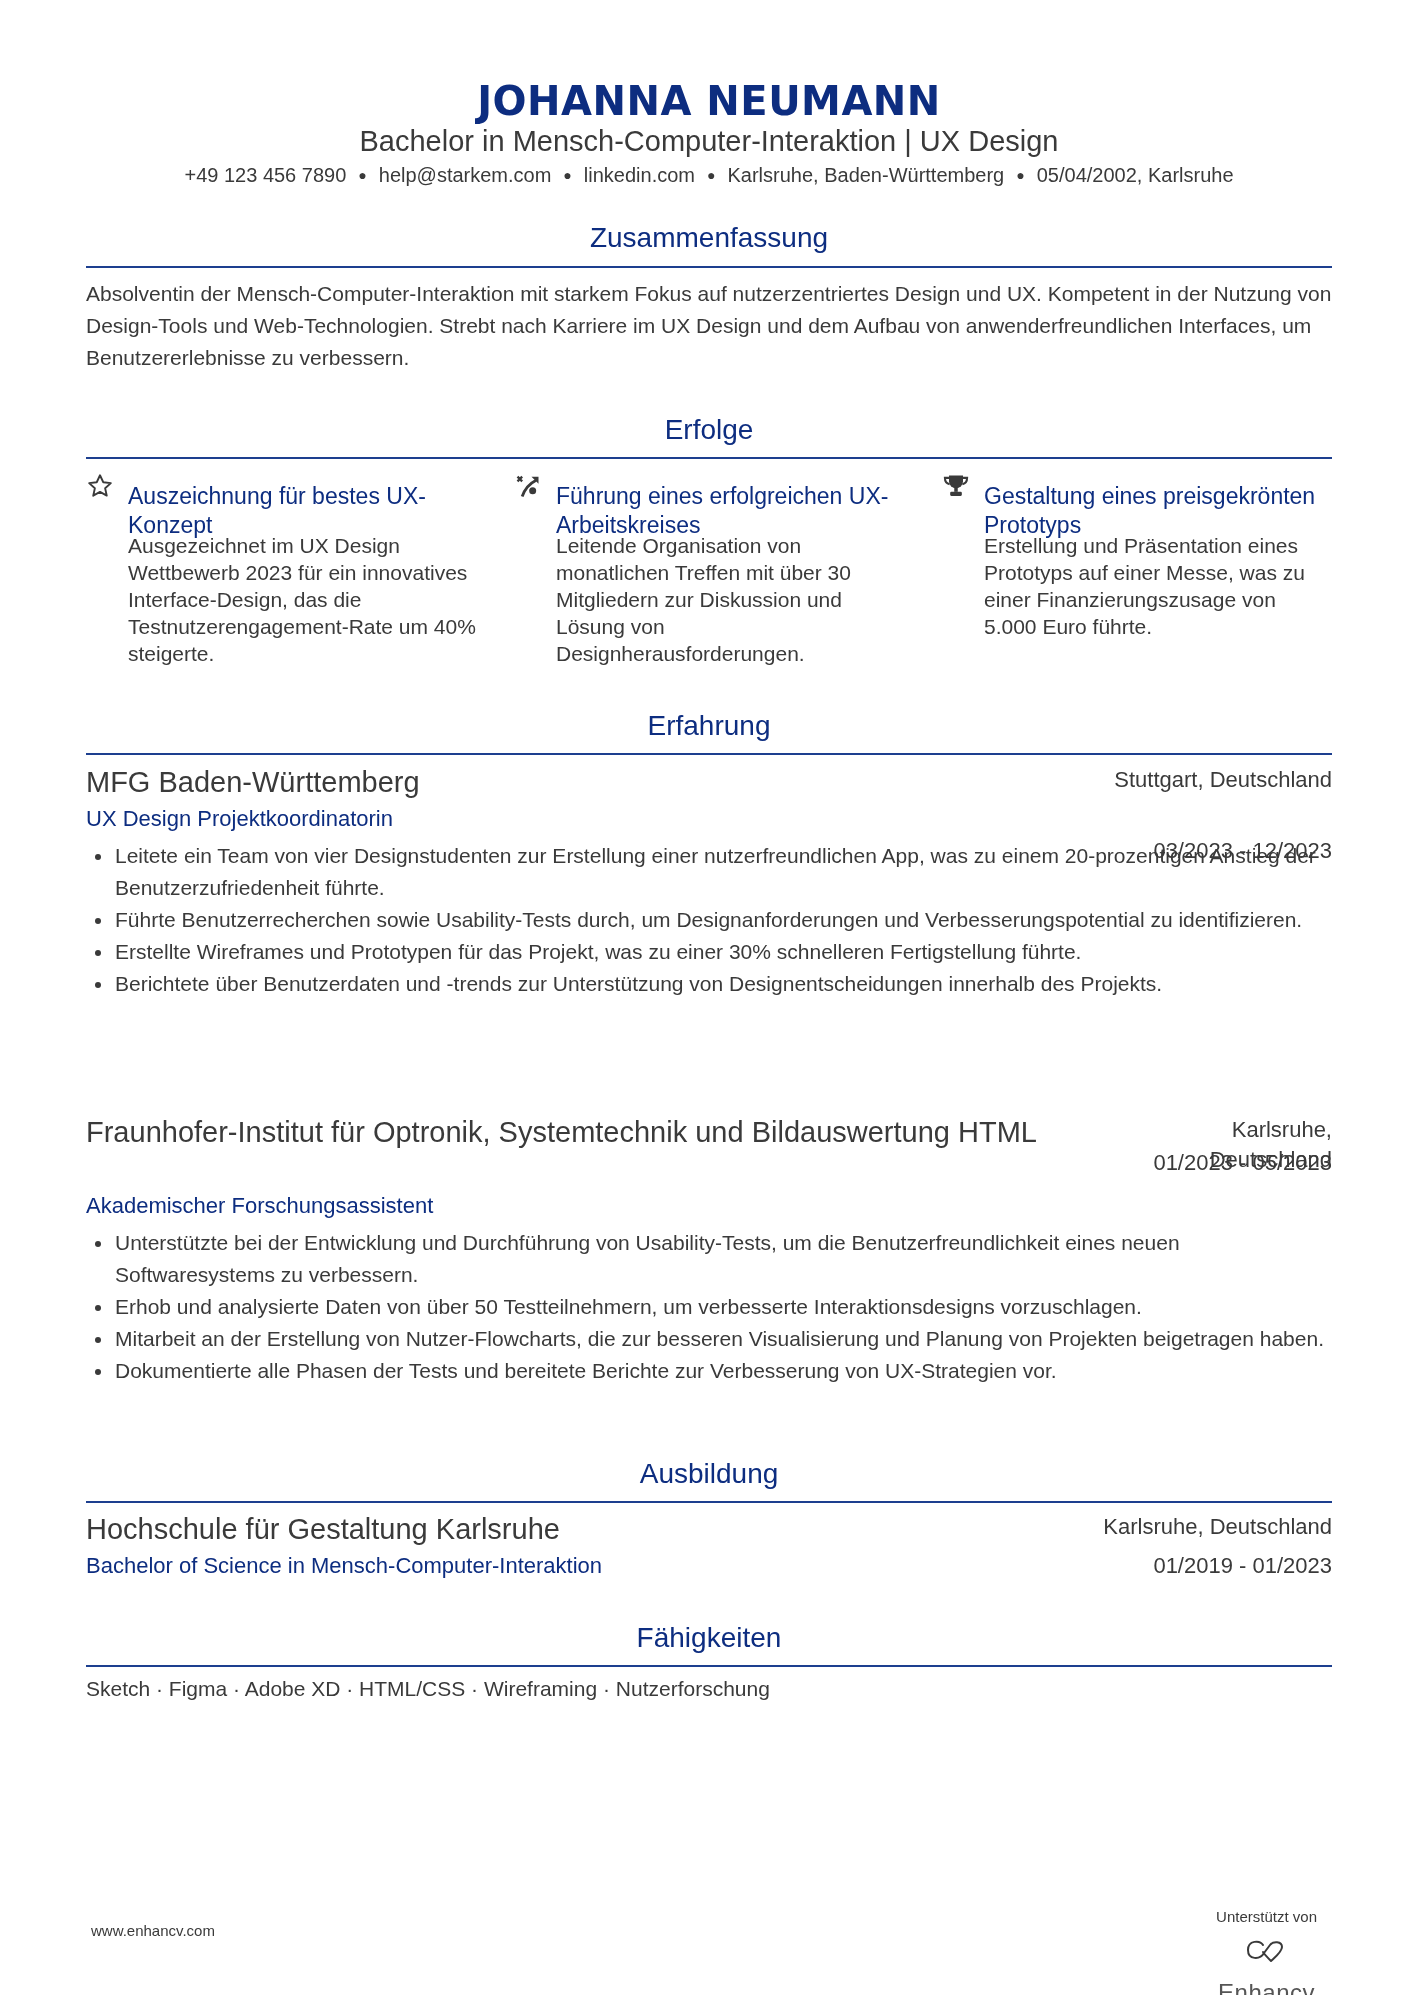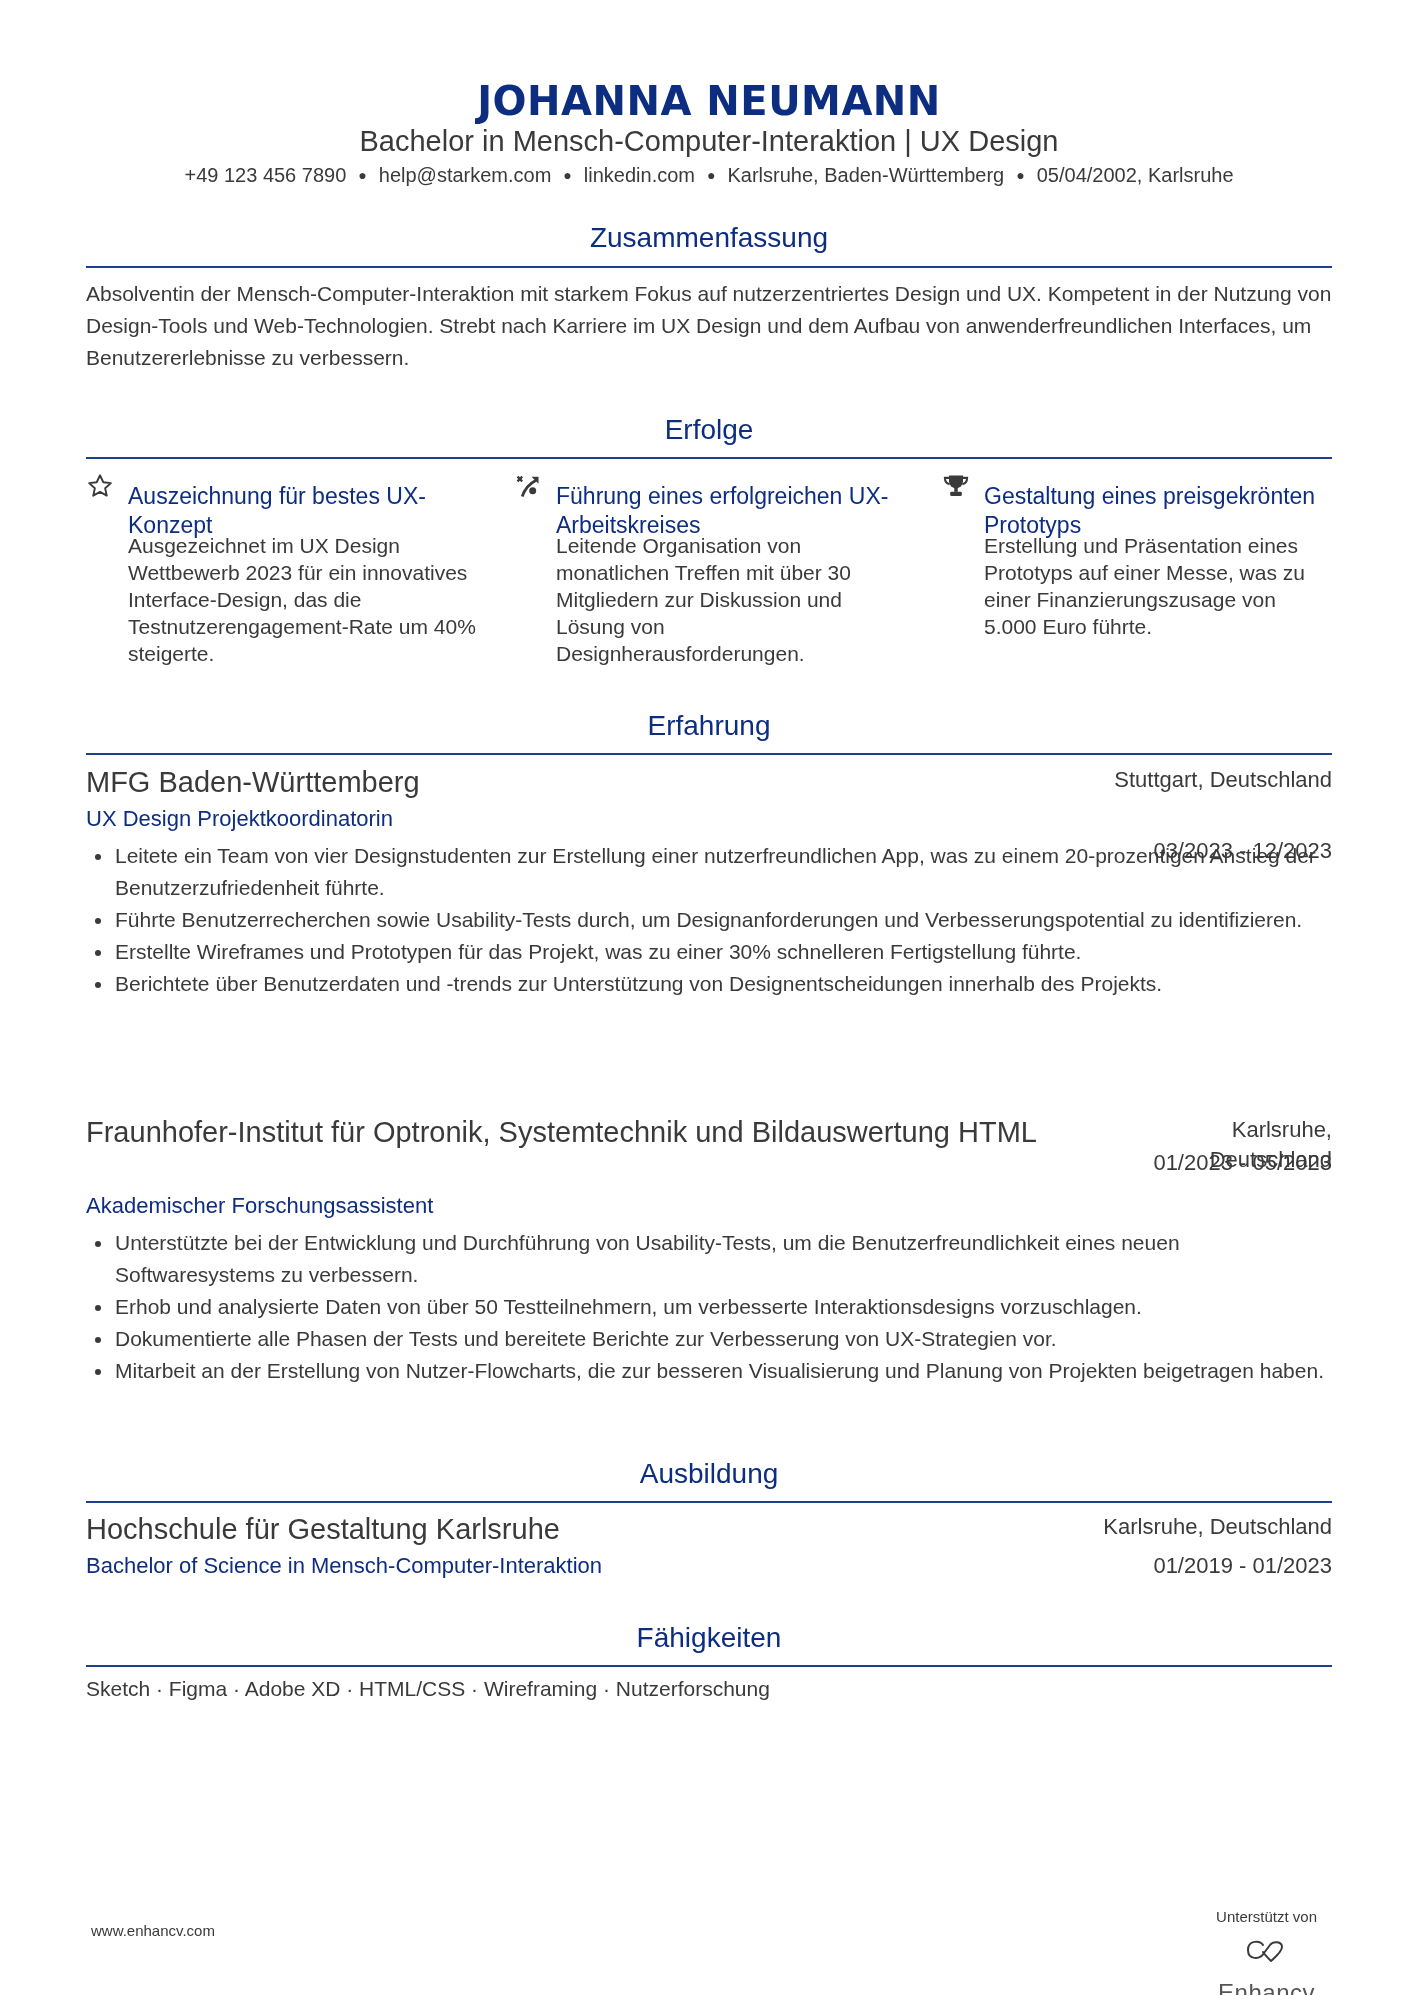--- a/index.html
+++ b/index.html
@@ -99,22 +99,22 @@
   </div>
 
   <div>
     <div class="job-company" style="top:1114px; width:990px;">Fraunhofer-Institut für Optronik, Systemtechnik und Bildauswertung HTML</div>
     <div class="job-loc" style="top:1115px; width:160px; line-height:30px;">Karlsruhe, Deutschland</div>
     <div class="job-role" style="top:1193px;">Akademischer Forschungsassistent</div>
     <div class="job-date" style="top:1150px;">01/2023 - 05/2023</div>
     <ul class="bullets" style="top:1227px;">
       <li>Unterstützte bei der Entwicklung und Durchführung von Usability-Tests, um die Benutzerfreundlichkeit eines neuen Softwaresystems zu verbessern.</li>
       <li>Erhob und analysierte Daten von über 50 Testteilnehmern, um verbesserte Interaktionsdesigns vorzuschlagen.</li>
+      <li>Mitarbeit an der Erstellung von Nutzer-Flowcharts, die zur besseren Visualisierung und Planung von Projekten beigetragen haben.</li>
       <li>Dokumentierte alle Phasen der Tests und bereitete Berichte zur Verbesserung von UX-Strategien vor.</li>
-      <li>Mitarbeit an der Erstellung von Nutzer-Flowcharts, die zur besseren Visualisierung und Planung von Projekten beigetragen haben.</li>
     </ul>
   </div>
 
   <div class="section-title" style="top:1458px;">Ausbildung</div>
   <div class="rule" style="top:1501px;"></div>
   <div>
     <div class="job-company" style="top:1511px;">Hochschule für Gestaltung Karlsruhe</div>
     <div class="job-loc" style="top:1514px;">Karlsruhe, Deutschland</div>
     <div class="job-role" style="top:1553px;">Bachelor of Science in Mensch-Computer-Interaktion</div>
     <div class="job-date" style="top:1553px;">01/2019 - 01/2023</div>

